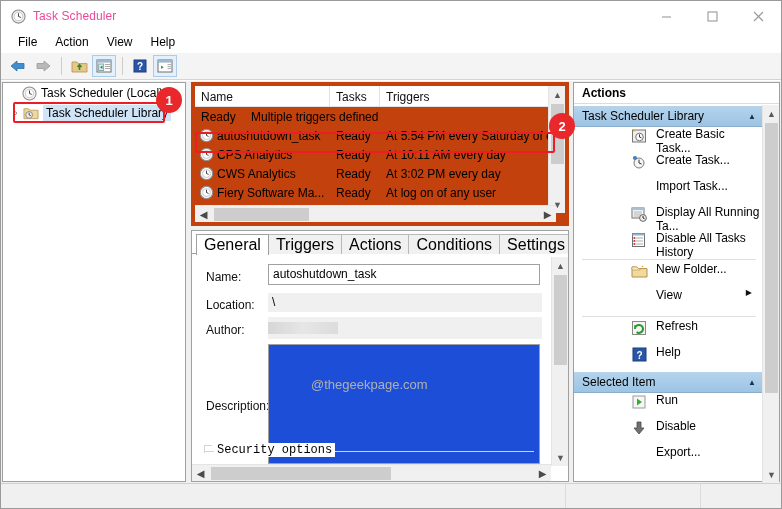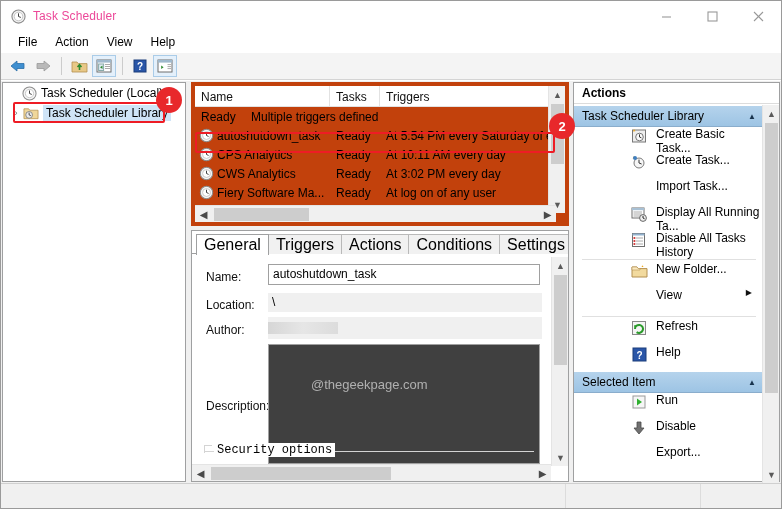--- a/index.html
+++ b/index.html
@@ -244,21 +244,21 @@
     font-size: 12px;
     background: #f0f0f0;
   }
   .redacted {
     height: 12px; width: 70px;
     background: linear-gradient(to right,#d6d6d6,#e6e6e6,#dcdcdc);
     margin-top: 5px;
   }
   .desc-area {
     border: 1px solid #a0a0a0;
-    background: #404040;
+    background: #1d4ed8;
     height: 120px;
     position: relative;
   }
   .watermark {
     position: absolute; left: 42px; top: 32px;
     color: #b0b0b0; font-size: 13px;
   }
   .group-sec {
     position: absolute; left: 12px; bottom: 22px;
     width: 330px; height: 16px;

